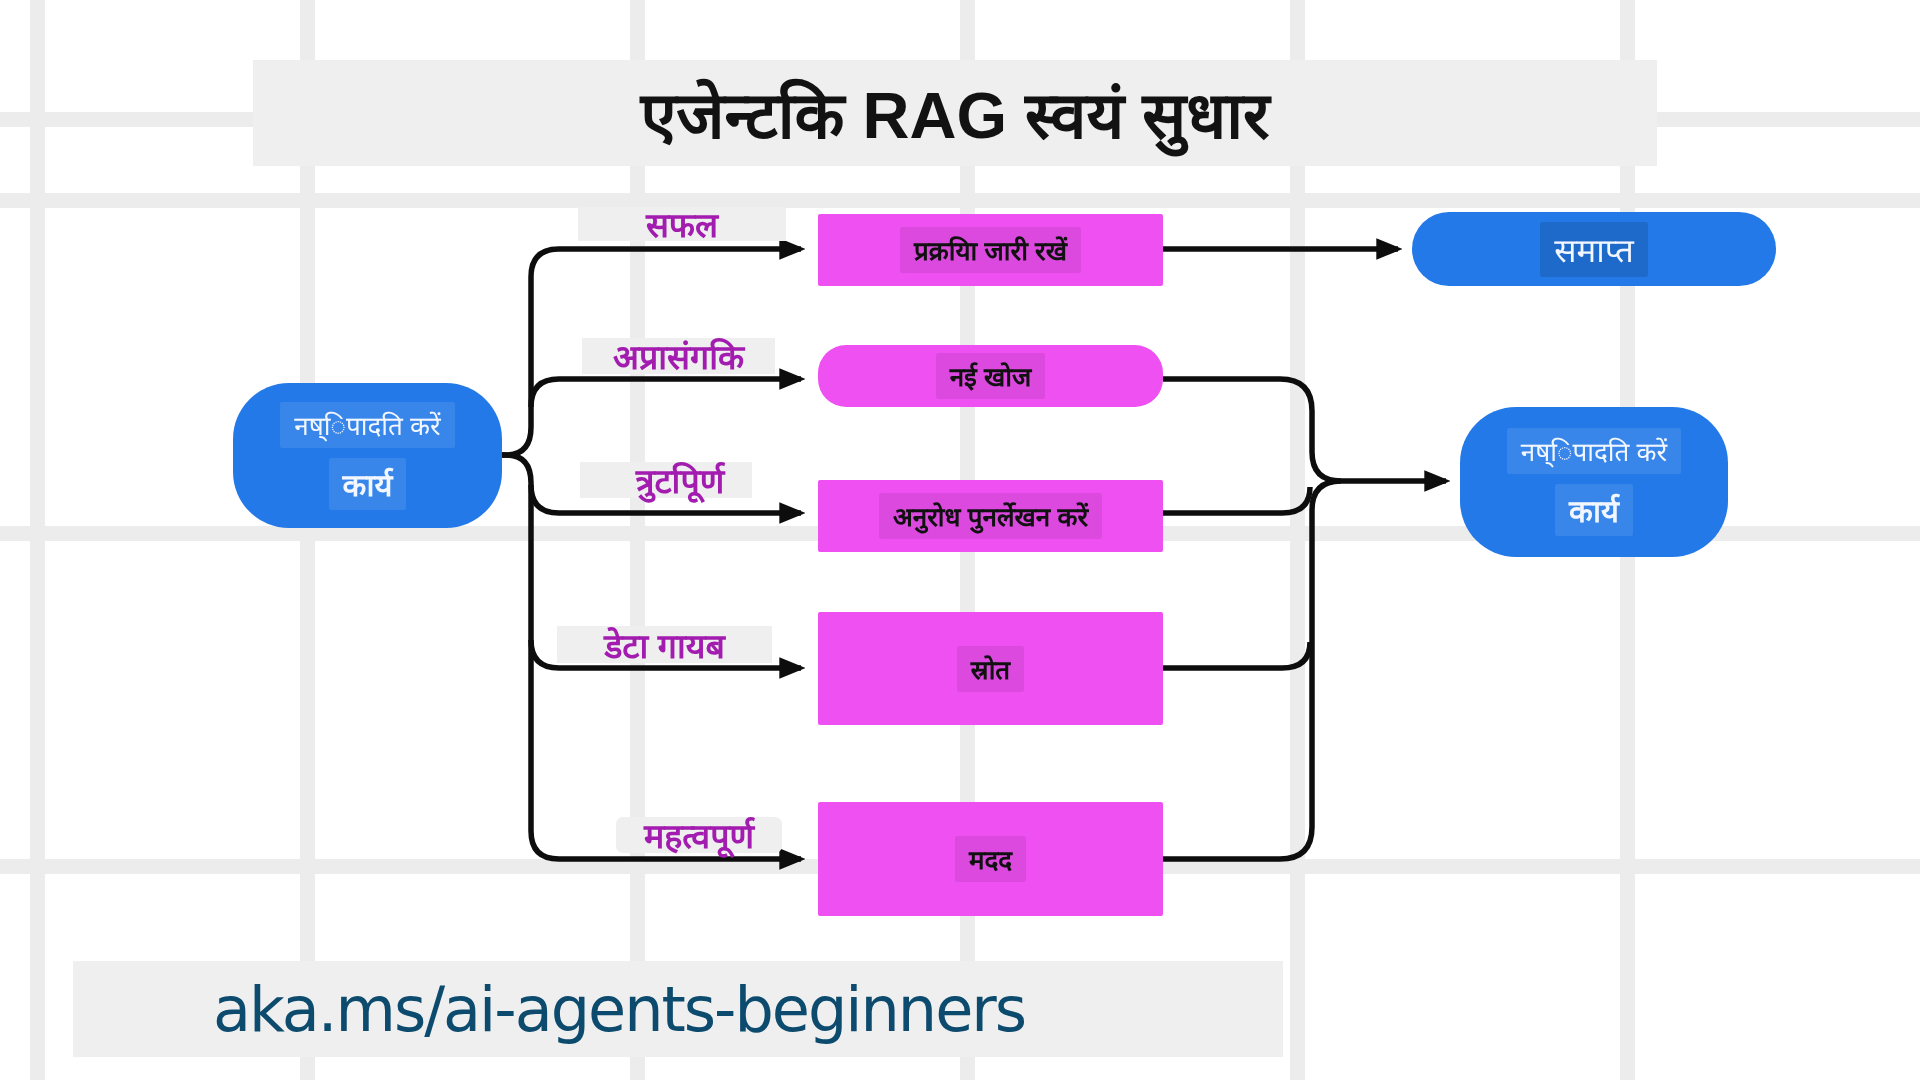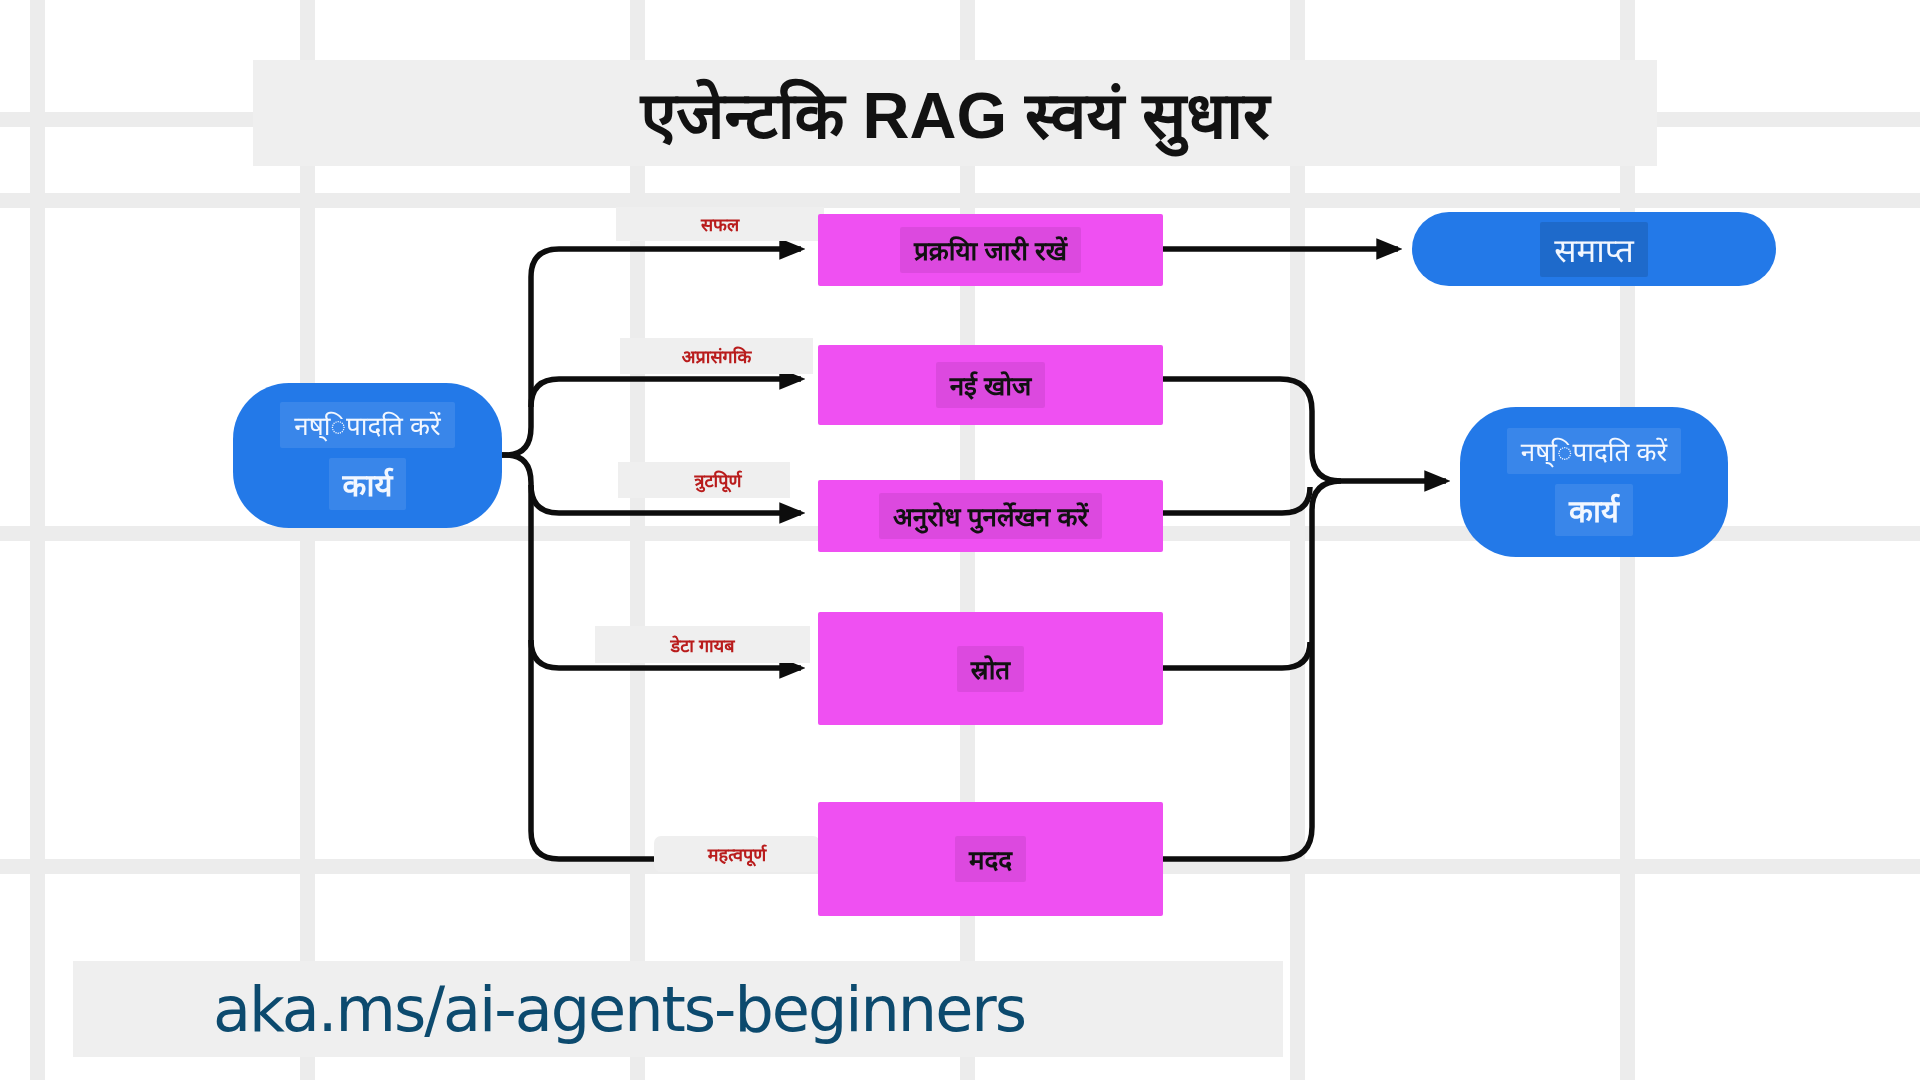--- a/index.html
+++ b/index.html
@@ -35,32 +35,32 @@
   .pill .hl{background:rgba(0,0,0,0.12);font-size:33px;font-weight:400;}
   .magenta .hl{background:rgba(0,0,0,0.08);font-size:26px;font-weight:600;}
   .magenta .hl + .hl{margin-top:6px;}
 
   #start-node{left:233px;top:383px;width:269px;height:145px;}
   #end-node{left:1412px;top:212px;width:364px;height:74px;}
   #task-node{left:1460px;top:407px;width:268px;height:150px;}
 
   .action{left:818px;width:345px;}
   #action-0{top:214px;height:72px;}
-  #action-1{top:345px;height:80px;}
+  #action-1{top:345px;height:62px;border-radius:28px;}
   #action-2{top:480px;height:72px;}
   #action-3{top:612px;height:113px;}
   #action-4{top:802px;height:114px;}
 
-  .edge-label{background:#efefef;color:#b91c1c;font-size:18px;font-weight:600;
-    display:flex;align-items:center;justify-content:center;white-space:nowrap;margin-left:38px;}
+  .edge-label{background:#efefef;color:#a21caf;font-size:34px;font-weight:600;
+    display:flex;align-items:center;justify-content:center;white-space:nowrap;}
   #label-0{left:578px;top:207px;width:208px;height:34px;}
   #label-1{left:582px;top:338px;width:193px;height:36px;}
   #label-2{left:580px;top:462px;width:172px;height:36px;padding-left:28px;}
   #label-3{left:557px;top:626px;width:215px;height:37px;}
-  #label-4{left:616px;top:836px;width:166px;height:36px;border-radius:7px;}
+  #label-4{left:616px;top:817px;width:166px;height:36px;border-radius:7px;}
 
   .flow path{stroke:var(--line,#0d0d0d);stroke-width:5.5;fill:none;}
   .flow marker path{fill:var(--line,#0d0d0d);stroke:none;}
 </style>
 </head>
 <body>
 
 <svg class="layer flow" viewBox="0 0 1920 1080" aria-hidden="true">
   <defs>
     <marker id="arr" viewBox="0 0 12 10" refX="10" refY="5" markerWidth="26" markerHeight="22" orient="auto" markerUnits="userSpaceOnUse">

